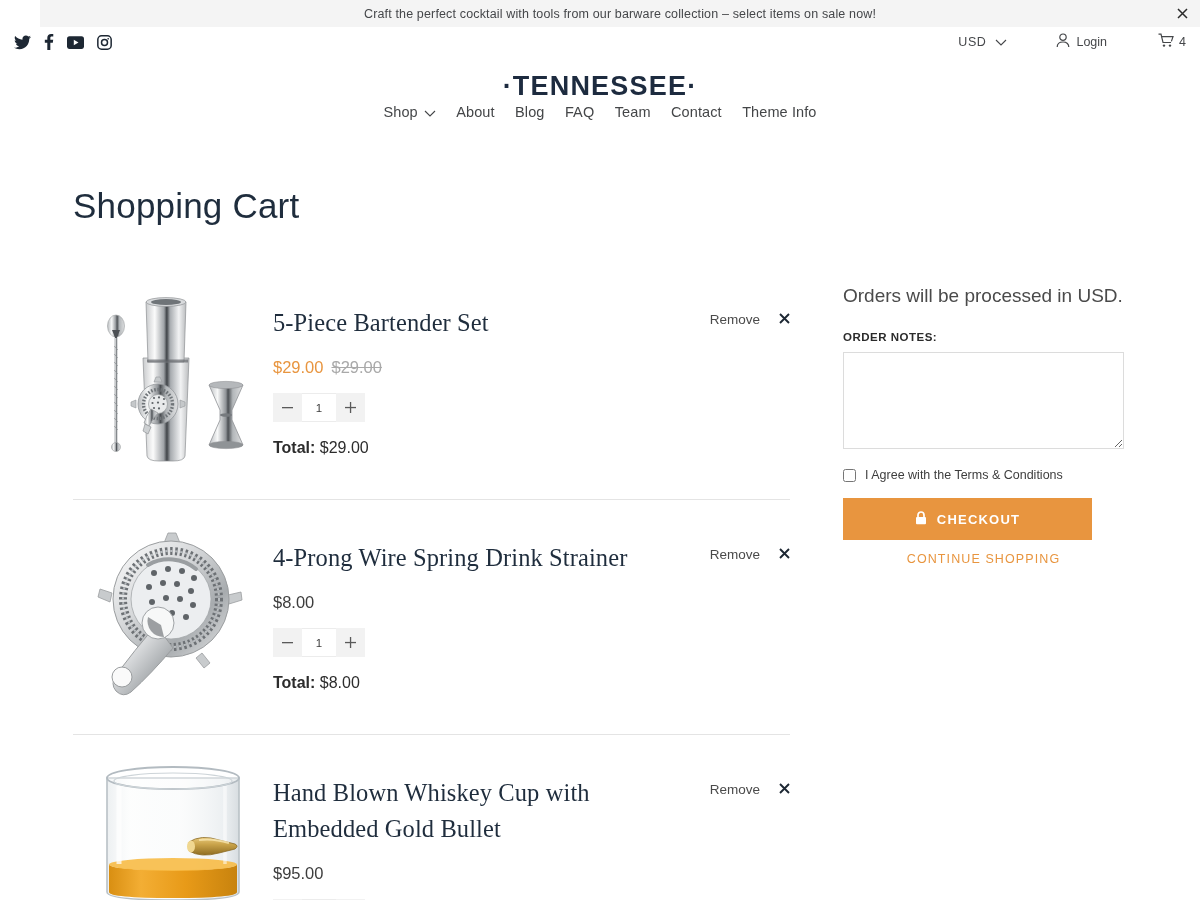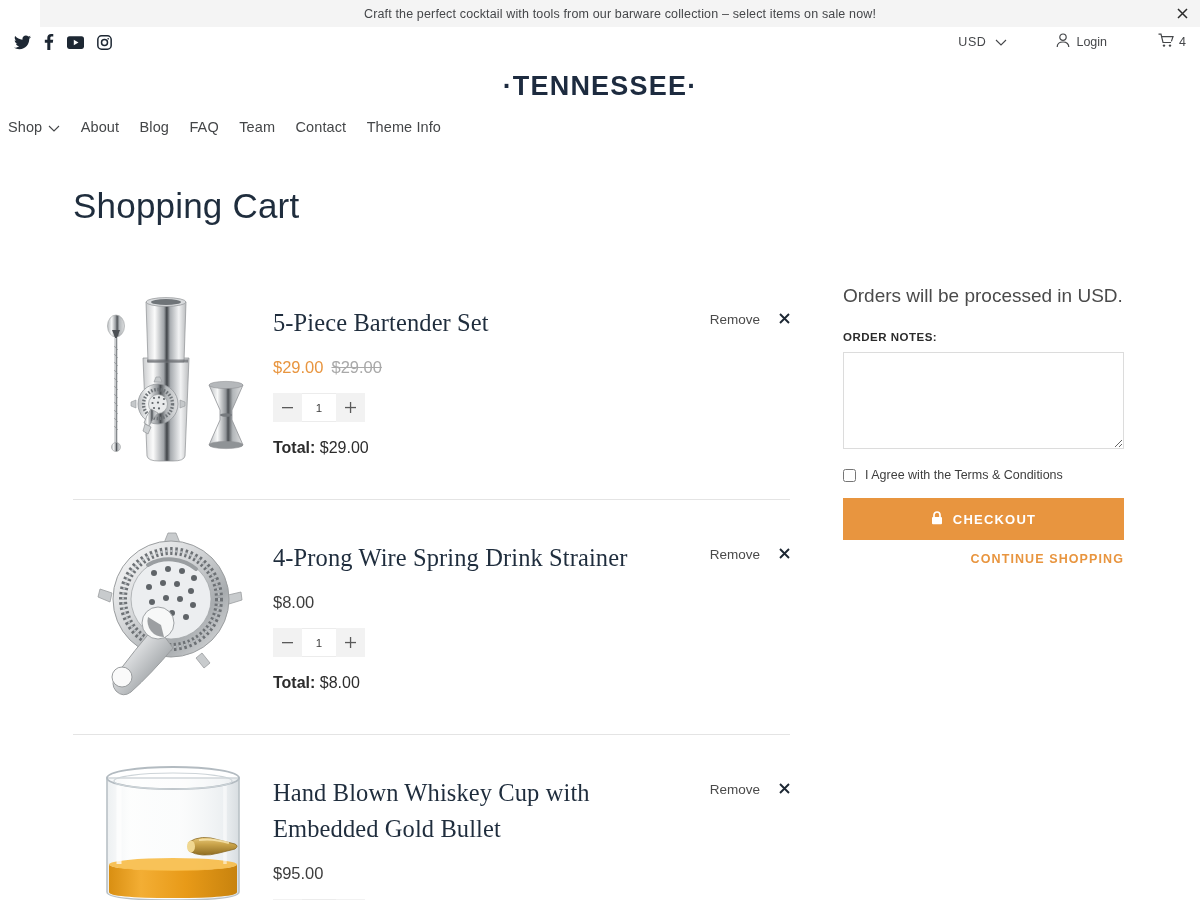--- a/index.html
+++ b/index.html
@@ -84,22 +84,22 @@
   }
   .logo {
     font-family: "Liberation Sans", sans-serif;
     font-size: 27px;
     font-weight: bold;
     color: #1d2b3f;
     letter-spacing: 1.2px;
     display: inline-block;
   }
   nav.mainnav {
-    text-align: left;
-    margin-top: 16px;
+    text-align: center;
+    margin-top: 1px;
   }
   nav.mainnav .navitem {
     display: inline-flex;
     align-items: center;
     gap: 6px;
     font-size: 14.5px;
     color: #444648;
     margin: 0 8px;
     cursor: pointer;
     letter-spacing: .1px;
@@ -280,42 +280,42 @@
     margin: 0;
     accent-color: #e8953f;
   }
   .terms label {
     font-size: 12.5px;
     color: #3d3d3d;
     cursor: pointer;
   }
   .checkout {
     margin-top: 16px;
-    width: 281px;
+    width: 249px;
     height: 42px;
     background: #e8953f;
     border: none;
     color: #ffffff;
     font-size: 13px;
     font-weight: bold;
     letter-spacing: 1.2px;
     display: flex;
     align-items: center;
     justify-content: center;
     gap: 10px;
     cursor: pointer;
     font-family: "Liberation Sans", sans-serif;
   }
   .continue {
     display: block;
     width: 281px;
-    text-align: right;
+    text-align: center;
     margin-top: 12px;
     font-size: 12.5px;
-    font-weight: bold;
+    font-weight: normal;
     letter-spacing: 1.1px;
     color: #e8953f;
     cursor: pointer;
     text-decoration: none;
   }
 </style>
 </head>
 <body>
 
 <div class="announce">

